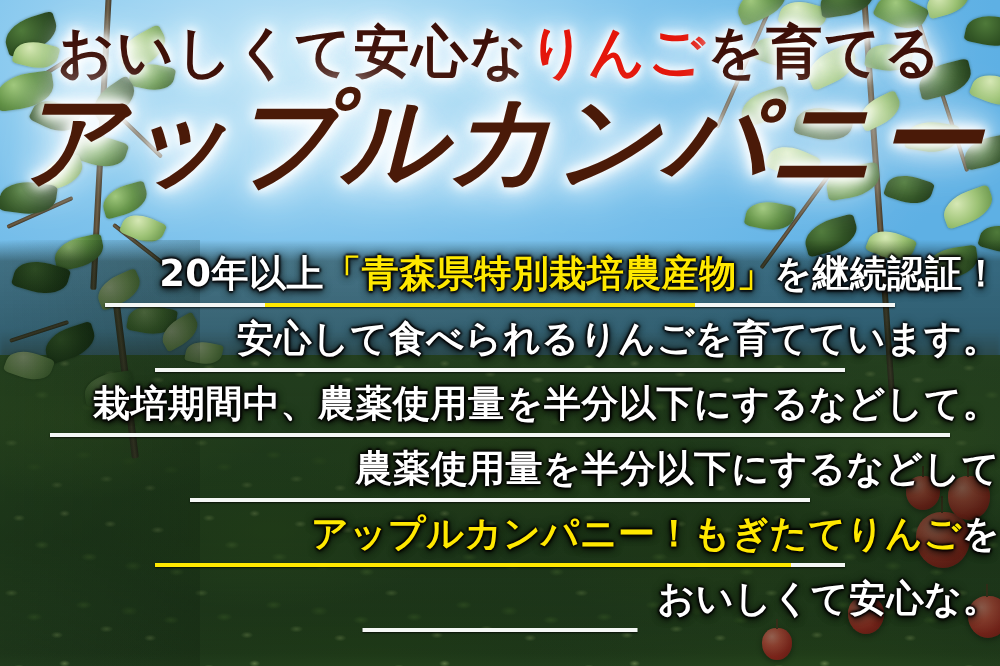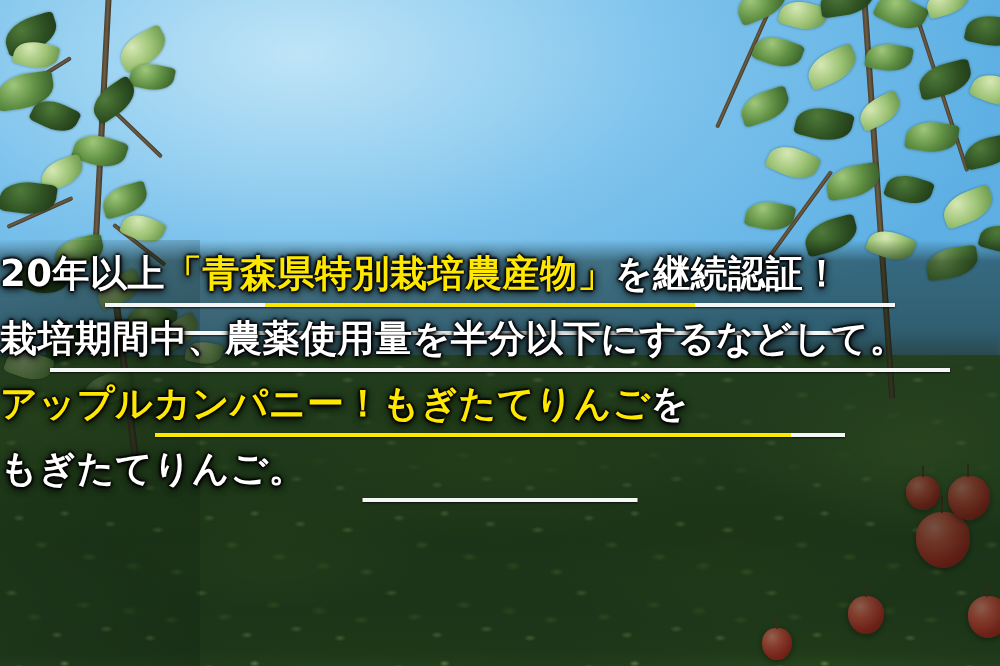--- a/index.html
+++ b/index.html
@@ -197,21 +197,21 @@
     text-shadow:
        0 0 12px #ffffff, 0 0 12px #ffffff, 0 0 22px #ffffff,
        0 0 34px #ffffff, 0 0 48px #f2fbff, 0 0 64px #e6f4ff;
     white-space: nowrap;
   }
 
   .copy-block {
     position: absolute;
     left: 0; right: 0; top: 255px;
     z-index: 7;
-    text-align: left;
+    text-align: right;
   }
   .copy-line {
     position: relative;
     font-family: "DejaVu Sans", "Liberation Sans", sans-serif;
     font-size: 37px;
     font-weight: 700;
     letter-spacing: 0.5px;
     line-height: 1;
     color: #ffffff;
     white-space: nowrap;
@@ -318,55 +318,68 @@
   <div class="apple" style="left:906px; top:476px; width:34px; height:34px;"></div>
   <div class="apple" style="left:848px; top:596px; width:36px; height:38px;"></div>
   <div class="apple" style="left:968px; top:596px; width:40px; height:42px;"></div>
   <div class="apple" style="left:762px; top:628px; width:30px; height:32px;"></div>
 
   <div class="photo-soften"></div>
 
   <div class="copy-shade"></div>
   <div class="copy-shade-left-fade"></div>
 
+  <div class="headline-wrap">
+    <div class="kicker">
+      <span>おいしくて安心な</span><span class="hl">りんご</span><span>を育てる</span>
+    </div>
+    <div class="logotype">アップルカンパニー</div>
+  </div>
 
   <div class="copy-block">
 
     <div class="copy-line">
       <span>20年以上</span><span class="yl">「青森県特別栽培農産物」</span><span>を継続認証！</span>
       <span class="rule" style="width:790px;">
         <i class="seg-w" style="width:160px;"></i>
           <i class="seg-y" style="width:430px;"></i>
           <i class="seg-w" style="width:200px;"></i>
       </span>
     </div>
 
     <div class="copy-line">
+      <span>安心して食べられるりんごを育てています。</span>
       <span class="rule" style="width:690px;">
         <i class="seg-w" style="width:690px;"></i>
       </span>
     </div>
 
     <div class="copy-line">
       <span>栽培期間中、農薬使用量を半分以下にするなどして。</span>
       <span class="rule" style="width:900px;">
         <i class="seg-w" style="width:900px;"></i>
       </span>
     </div>
 
+    <div class="copy-line">
+      <span>農薬使用量を半分以下にするなどして</span>
+      <span class="rule" style="width:620px;">
+        <i class="seg-w" style="width:620px;"></i>
+      </span>
+    </div>
 
     <div class="copy-line">
       <span class="yl">アップルカンパニー！もぎたてりんご</span><span>を</span>
       <span class="rule" style="width:690px;">
         <i class="seg-y" style="width:636px;"></i>
           <i class="seg-w" style="width:54px;"></i>
       </span>
     </div>
 
     <div class="copy-line">
-      <span>もぎたてりんご。</span>
+      <span>おいしくて安心な。</span>
       <span class="rule" style="width:275px;">
         <i class="seg-w" style="width:275px;"></i>
       </span>
     </div>
 
   </div>
 </div>
 
 </body></html>

